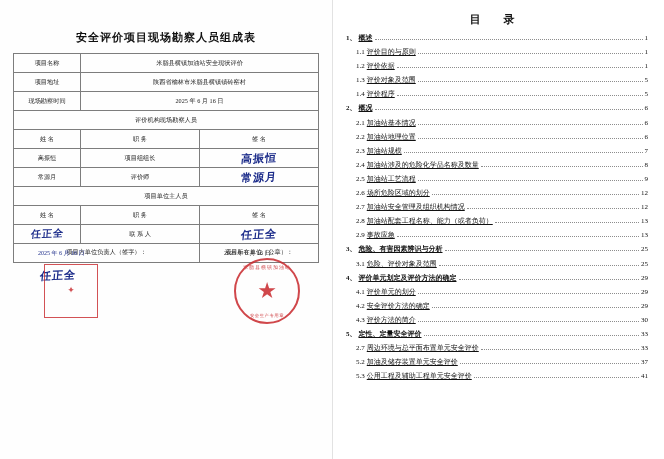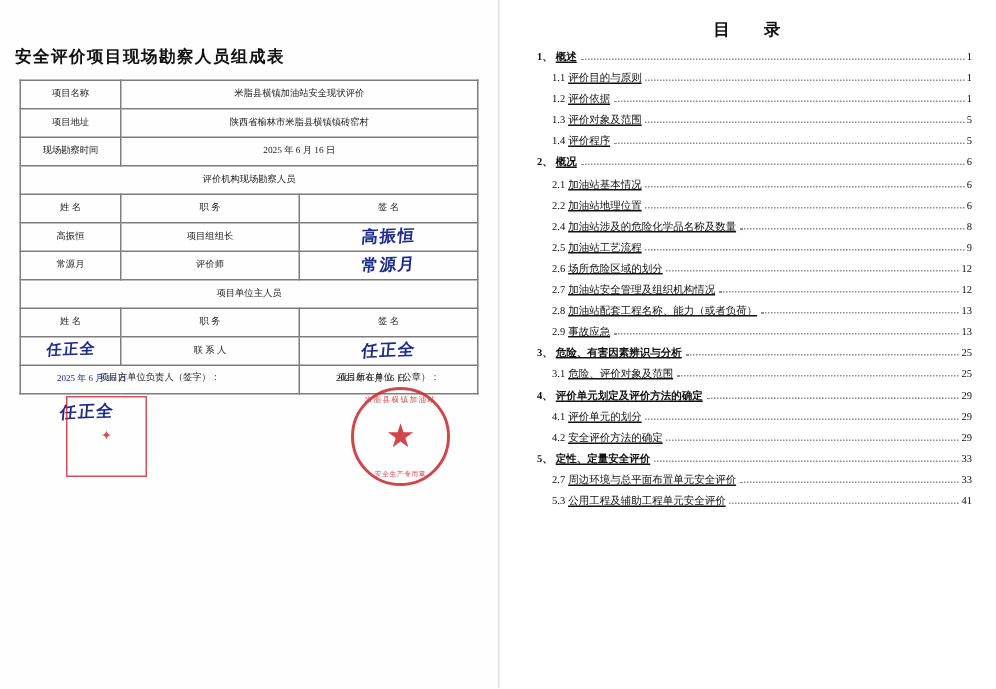--- a/index.html
+++ b/index.html
@@ -23,20 +23,21 @@
   
   .left {
     position: relative;
     width: 332px;
     height: 459px;
     box-sizing: border-box;
     padding: 8px 10px 0 10px;
     background: #fefefe;
   }
   .form-title {
+    text-align: center;
     font-size: 11px;
     font-weight: bold;
     letter-spacing: 1px;
     margin: 22px 0 8px 0;
     color: #111;
   }
   table.form {
     width: 306px;
     margin: 0 auto;
     border-collapse: collapse;
@@ -153,21 +154,21 @@
     top: 0;
     width: 1px;
     height: 459px;
     background: #e2e2e2;
   }
   
   .right {
     width: 332px;
     height: 459px;
     box-sizing: border-box;
-    padding: 10px 16px 0 26px;
+    padding: 10px 16px 0 14px;
     background: #ffffff;
     border-radius: 26px;
   }
   .toc-title {
     text-align: center;
     font-size: 11px;
     font-weight: bold;
     letter-spacing: 10px;
     margin: 2px 0 8px 0;
     color: #111;
@@ -330,20 +331,26 @@
           <span class="dots"></span>
           <span class="pg">6</span>
         </div>
         <div class="toc-row lvl2">
           <span class="num">2.2</span>
           <span class="txt">加油站地理位置</span>
           <span class="dots"></span>
           <span class="pg">6</span>
         </div>
         <div class="toc-row lvl2">
+          <span class="num">2.3</span>
+          <span class="txt">加油站规模</span>
+          <span class="dots"></span>
+          <span class="pg">7</span>
+        </div>
+        <div class="toc-row lvl2">
           <span class="num">2.4</span>
           <span class="txt">加油站涉及的危险化学品名称及数量</span>
           <span class="dots"></span>
           <span class="pg">8</span>
         </div>
         <div class="toc-row lvl2">
           <span class="num">2.5</span>
           <span class="txt">加油站工艺流程</span>
           <span class="dots"></span>
           <span class="pg">9</span>
@@ -395,33 +402,45 @@
           <span class="txt">评价单元的划分</span>
           <span class="dots"></span>
           <span class="pg">29</span>
         </div>
         <div class="toc-row lvl2">
           <span class="num">4.2</span>
           <span class="txt">安全评价方法的确定</span>
           <span class="dots"></span>
           <span class="pg">29</span>
         </div>
+        <div class="toc-row lvl2">
+          <span class="num">4.3</span>
+          <span class="txt">评价方法的简介</span>
+          <span class="dots"></span>
+          <span class="pg">30</span>
+        </div>
         <div class="toc-row lvl1">
           <span class="num">5、</span>
           <span class="txt">定性、定量安全评价</span>
           <span class="dots"></span>
           <span class="pg">33</span>
         </div>
         <div class="toc-row lvl2">
           <span class="num">2.7</span>
           <span class="txt">周边环境与总平面布置单元安全评价</span>
           <span class="dots"></span>
           <span class="pg">33</span>
         </div>
         <div class="toc-row lvl2">
+          <span class="num">5.2</span>
+          <span class="txt">加油及储存装置单元安全评价</span>
+          <span class="dots"></span>
+          <span class="pg">37</span>
+        </div>
+        <div class="toc-row lvl2">
           <span class="num">5.3</span>
           <span class="txt">公用工程及辅助工程单元安全评价</span>
           <span class="dots"></span>
           <span class="pg">41</span>
         </div>
       </div>
   </div>
 
 </div>
 

